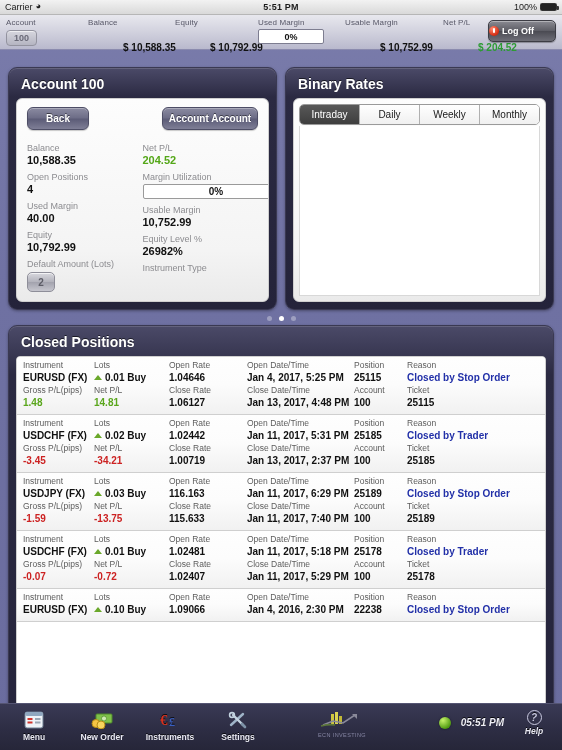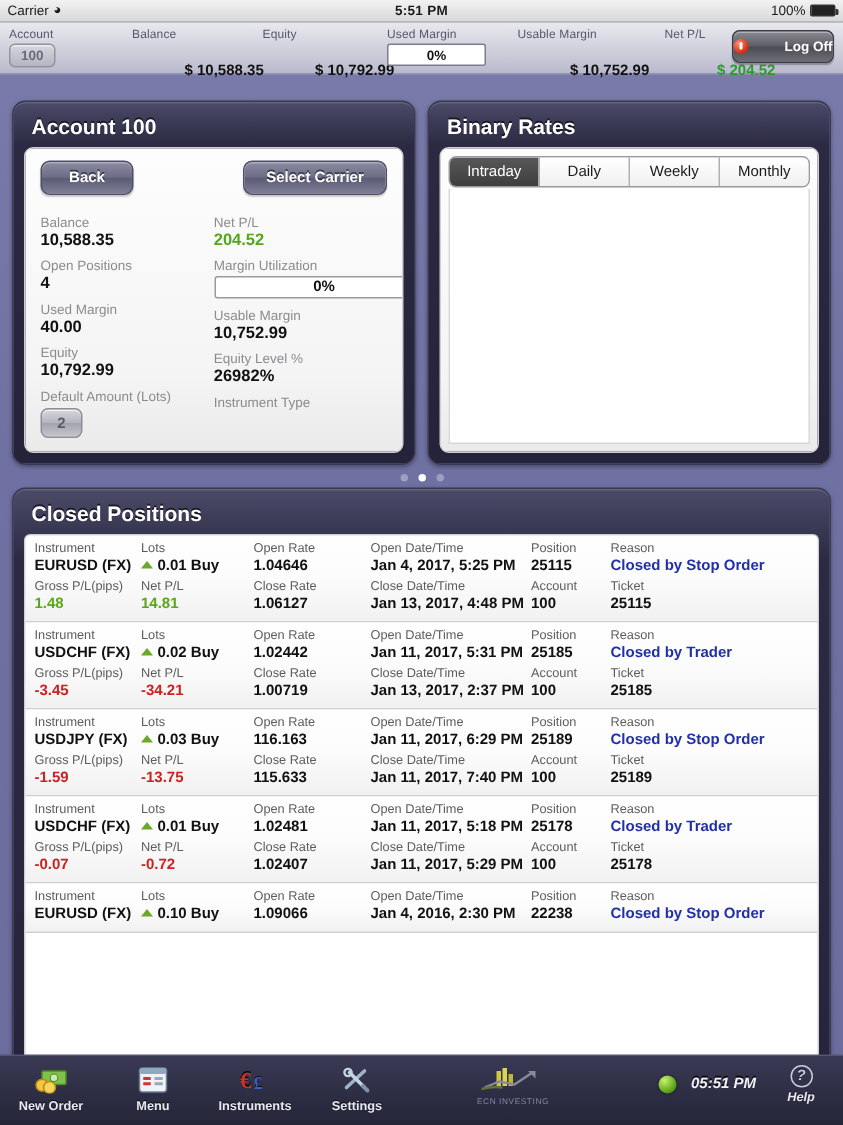--- a/index.html
+++ b/index.html
@@ -73,21 +73,21 @@
     width: 66px; height: 15px;
     background:#fff; border:1px solid #7d7d90; border-radius:2px;
     font-size:9px; font-weight:bold; color:#111;
     display:flex; align-items:center; justify-content:center;
   }
   .logoff-btn {
     position:absolute; right:6px; top:5px;
     width: 68px; height: 22px;
     background: linear-gradient(180deg,#8a8a92 0%, #5e5e66 48%, #4b4b53 52%, #6e6e77 100%);
     border:1px solid #3c3c44; border-radius:5px;
-    display:flex; align-items:center; justify-content:space-between; gap:3px;
+    display:flex; align-items:center; justify-content:flex-start; gap:3px;
     color:#fff; font-size:9px; font-weight:bold;
     box-shadow: inset 0 1px 0 rgba(255,255,255,.35), 0 1px 1px rgba(0,0,0,.3);
   }
   .power-ico {
     width:10px;height:10px;border-radius:50%;
     background: radial-gradient(circle at 35% 30%, #ff8b72, #d32b10 70%);
     position:relative; flex:none;
   }
   .power-ico::after{
     content:""; position:absolute; left:4px; top:1.5px;
@@ -310,21 +310,21 @@
   </div>
 
   <div class="panels-row">
 
     <div class="panel">
       <div class="panel-title">Account 100</div>
       <div class="panel-body">
         <div class="acct-inner">
           <div class="acct-btn-row">
             <div class="grey-btn btn-back">Back</div>
-            <div class="grey-btn btn-select">Select Carrier</div>
+            <div class="grey-btn btn-select">Account Account</div>
           </div>
           <div class="acct-grid">
 
             <div class="acct-col">
               <div class="fld-label">Balance</div>
               <div class="fld-value">10,588.35</div>
               <div class="fld-label">Open Positions</div>
               <div class="fld-value">4</div>
               <div class="fld-label">Used Margin</div>
               <div class="fld-value">40.00</div>
@@ -634,42 +634,42 @@
     <span class="dot active"></span>
     <span class="dot"></span>
     <span class="dot"></span>
     <span class="dot"></span>
   </div>
 
   <div class="toolbar">
 
     <div class="tb-item">
       <div class="tb-ico">
-        <svg width="22" height="18" viewBox="0 0 22 18">
-          <rect x="5" y="3" width="16" height="9" rx="1" fill="#7fc14a" stroke="#4e8a2a"></rect>
-          <circle cx="13" cy="7.5" r="2.5" fill="#cfe9b2" stroke="#4e8a2a" stroke-width=".7"></circle>
-          <circle cx="5" cy="12.5" r="4" fill="#f5c544" stroke="#b58b13"></circle>
-          <circle cx="10" cy="14" r="4" fill="#f7d45e" stroke="#b58b13"></circle>
-        </svg>
-      </div>
-      <div class="tb-label">New Order</div>
-    </div>
-
-    <div class="tb-item">
-      <div class="tb-ico">
         <svg width="20" height="18" viewBox="0 0 20 18">
           <rect x="1" y="1" width="18" height="16" rx="2" fill="#eef3f8" stroke="#6c7d90"></rect>
           <rect x="1" y="1" width="18" height="4" rx="2" fill="#8fa7bf"></rect>
           <rect x="3.5" y="7" width="5" height="2" fill="#d0342c"></rect>
           <rect x="3.5" y="10.5" width="5" height="2" fill="#d0342c"></rect>
           <rect x="11" y="7" width="5.5" height="2" fill="#9aa7b5"></rect>
           <rect x="11" y="10.5" width="5.5" height="2" fill="#9aa7b5"></rect>
         </svg>
       </div>
       <div class="tb-label">Menu</div>
+    </div>
+
+    <div class="tb-item">
+      <div class="tb-ico">
+        <svg width="22" height="18" viewBox="0 0 22 18">
+          <rect x="5" y="3" width="16" height="9" rx="1" fill="#7fc14a" stroke="#4e8a2a"></rect>
+          <circle cx="13" cy="7.5" r="2.5" fill="#cfe9b2" stroke="#4e8a2a" stroke-width=".7"></circle>
+          <circle cx="5" cy="12.5" r="4" fill="#f5c544" stroke="#b58b13"></circle>
+          <circle cx="10" cy="14" r="4" fill="#f7d45e" stroke="#b58b13"></circle>
+        </svg>
+      </div>
+      <div class="tb-label">New Order</div>
     </div>
 
     <div class="tb-item">
       <div class="tb-ico">
         <svg width="22" height="18" viewBox="0 0 22 18">
           <text x="1" y="14" font-family="Liberation Serif, serif" font-size="15" font-weight="bold" fill="#d4311f">€</text>
           <text x="10" y="15" font-family="Liberation Serif, serif" font-size="12" font-weight="bold" fill="#3b5fbf">£</text>
         </svg>
       </div>
       <div class="tb-label">Instruments</div>

